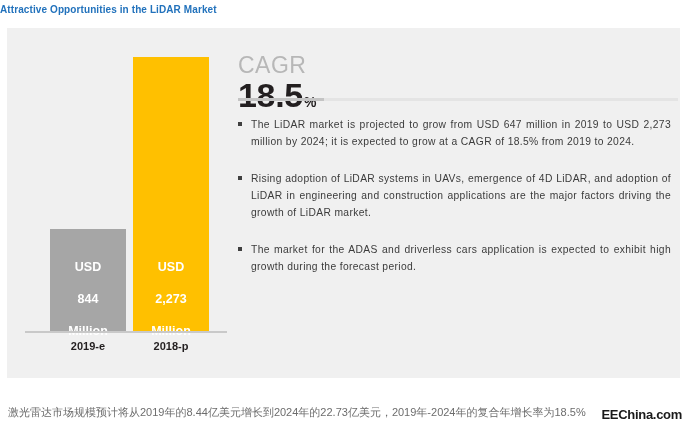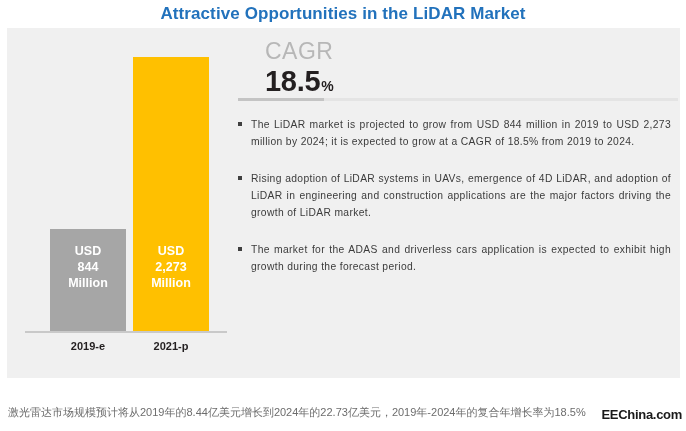--- a/index.html
+++ b/index.html
@@ -15,22 +15,22 @@
     font-family: "Liberation Sans", sans-serif;
     -webkit-font-smoothing: antialiased;
   }
 
   
   #infographic-title {
     position: absolute;
     left: 0;
     top: 4px;
     width: 686px;
-    text-align: center;
-    font-size: 17px;
+    text-align: left;
+    font-size: 10px;
     font-weight: bold;
     color: #2272BC;
     letter-spacing: 0.1px;
   }
 
   
   #main-panel {
     position: absolute;
     left: 7px;
     top: 28px;
@@ -74,21 +74,21 @@
     width: 76px;
     height: 274px;
     background: #FFC000;
   }
   .bar-value {
     color: #ffffff;
     font-size: 12.5px;
     font-weight: bold;
     line-height: 16px;
     text-align: center;
-    margin-top: 0;
+    margin-top: 16px;
   }
   #bar-2019 .bar-value-wrap { margin-top: 14px; }
   #bar-2024 .bar-value-wrap { margin-top: 186px; }
 
   #axis-line {
     position: absolute;
     left: 4px;
     top: 303px;
     width: 202px;
     height: 1.5px;
@@ -111,37 +111,36 @@
     position: absolute;
     left: 225px;
     top: 0;
     width: 448px;
     height: 350px;
   }
 
   #cagr-block {
     position: absolute;
     left: 6px;
-    top: 10px;
-    margin-left: 27px;
+    top: 24px;
   }
   #cagr-label {
     font-size: 23px;
     color: #b7b7b7;
     font-weight: normal;
     line-height: 26px;
     letter-spacing: 0.5px;
   }
   #cagr-value-row {
     display: flex;
     align-items: baseline;
     margin-top: 1px;
   }
   #cagr-value {
-    font-size: 29px;
+    font-size: 34px;
     font-weight: bold;
     color: #231f20;
     line-height: 32px;
     letter-spacing: -0.3px;
   }
   #cagr-percent {
     font-size: 14px;
     font-weight: bold;
     color: #231f20;
     margin-left: 1px;
@@ -238,42 +237,42 @@
           <div class="bar-value">USD</div>
           <div class="bar-value">2,273</div>
           <div class="bar-value">Million</div>
         </div>
       </div>
 
     </div>
 
     <div id="axis-line"></div>
     <div class="axis-label" id="axis-label-2019">2019-e</div>
-    <div class="axis-label" id="axis-label-2024">2021-p</div>
+    <div class="axis-label" id="axis-label-2024">2018-p</div>
   </div>
 
   <div id="right-content">
 
     <div id="cagr-block">
       <div id="cagr-label">CAGR</div>
       <div id="cagr-value-row">
         <span id="cagr-value">18.5</span>
         <span id="cagr-percent">%</span>
       </div>
     </div>
 
     <div id="cagr-divider">
       <div id="cagr-divider-fill"></div>
     </div>
 
     <div id="bullet-list">
 
       <div class="bullet-item">
         <span class="bullet-marker"></span>
-        <span class="bullet-text">The LiDAR market is projected to grow from USD 844 million in 2019 to USD 2,273 million by 2024; it is expected to grow at a CAGR of 18.5% from 2019 to 2024.</span>
+        <span class="bullet-text">The LiDAR market is projected to grow from USD 647 million in 2019 to USD 2,273 million by 2024; it is expected to grow at a CAGR of 18.5% from 2019 to 2024.</span>
       </div>
 
       <div class="bullet-item">
         <span class="bullet-marker"></span>
         <span class="bullet-text">Rising adoption of LiDAR systems in UAVs, emergence of 4D LiDAR, and adoption of LiDAR in engineering and construction applications are the major factors driving the growth of LiDAR market.</span>
       </div>
 
       <div class="bullet-item">
         <span class="bullet-marker"></span>
         <span class="bullet-text">The market for the ADAS and driverless cars application is expected to exhibit high growth during the forecast period.</span>

